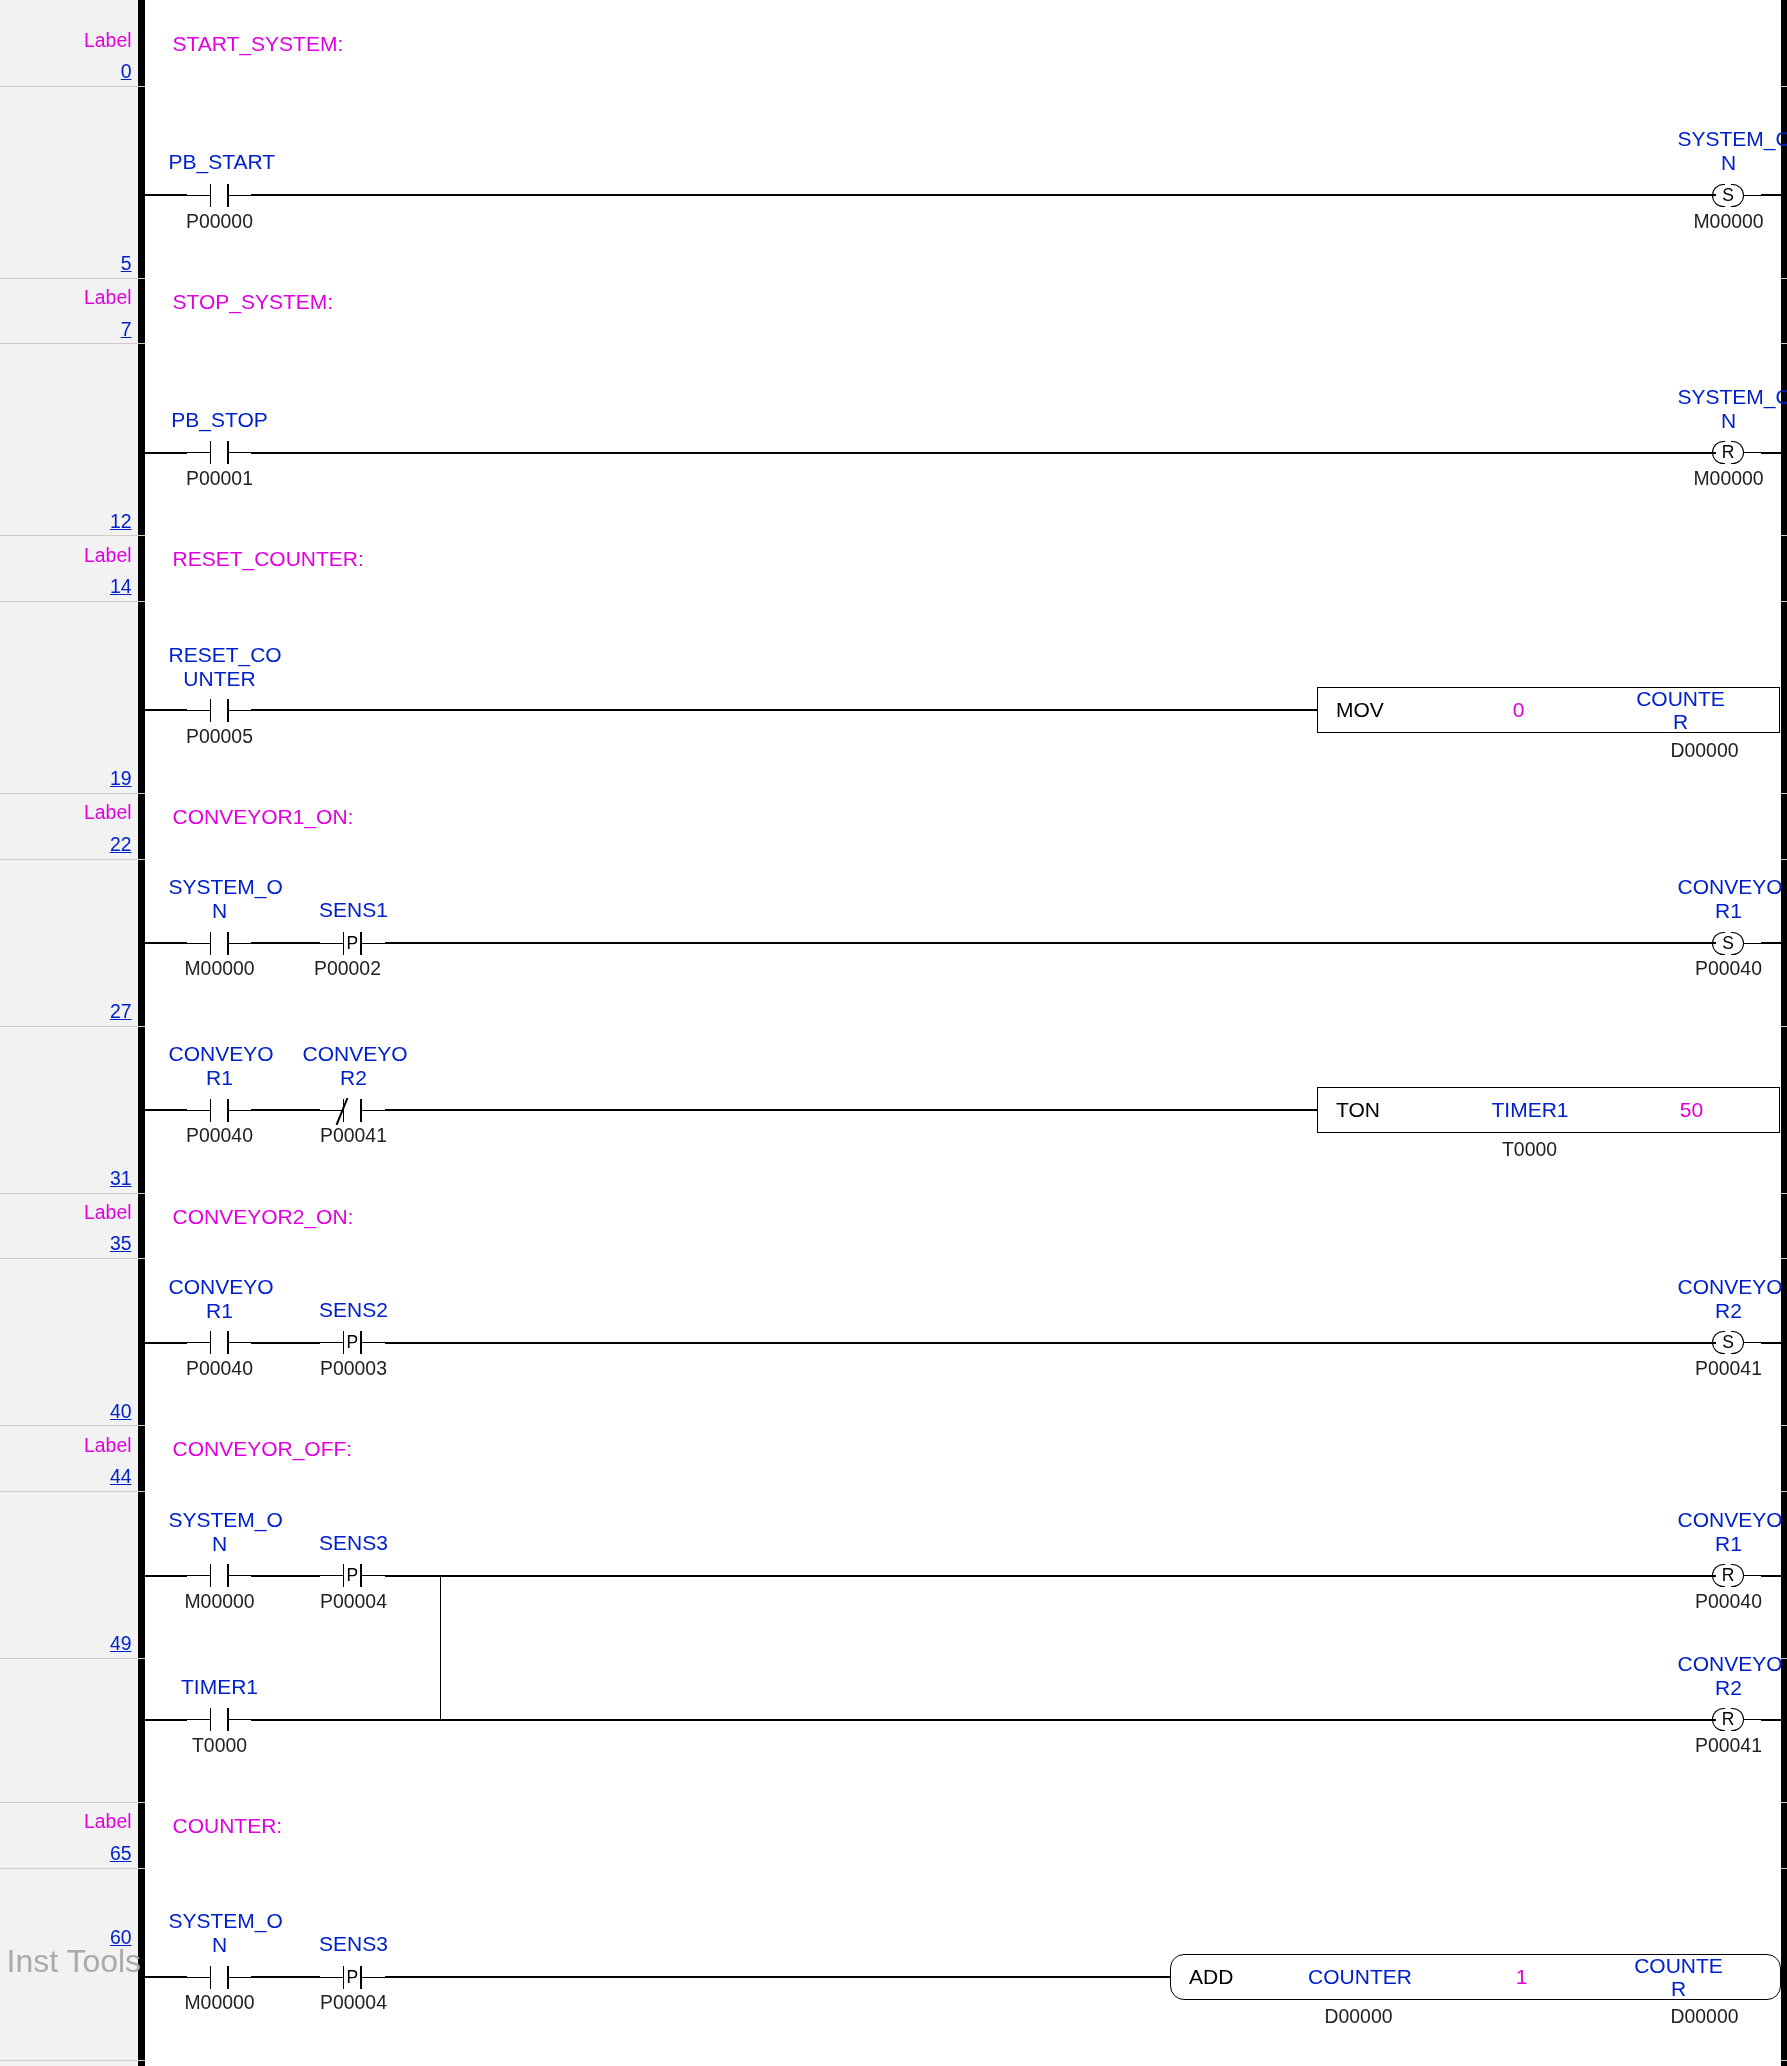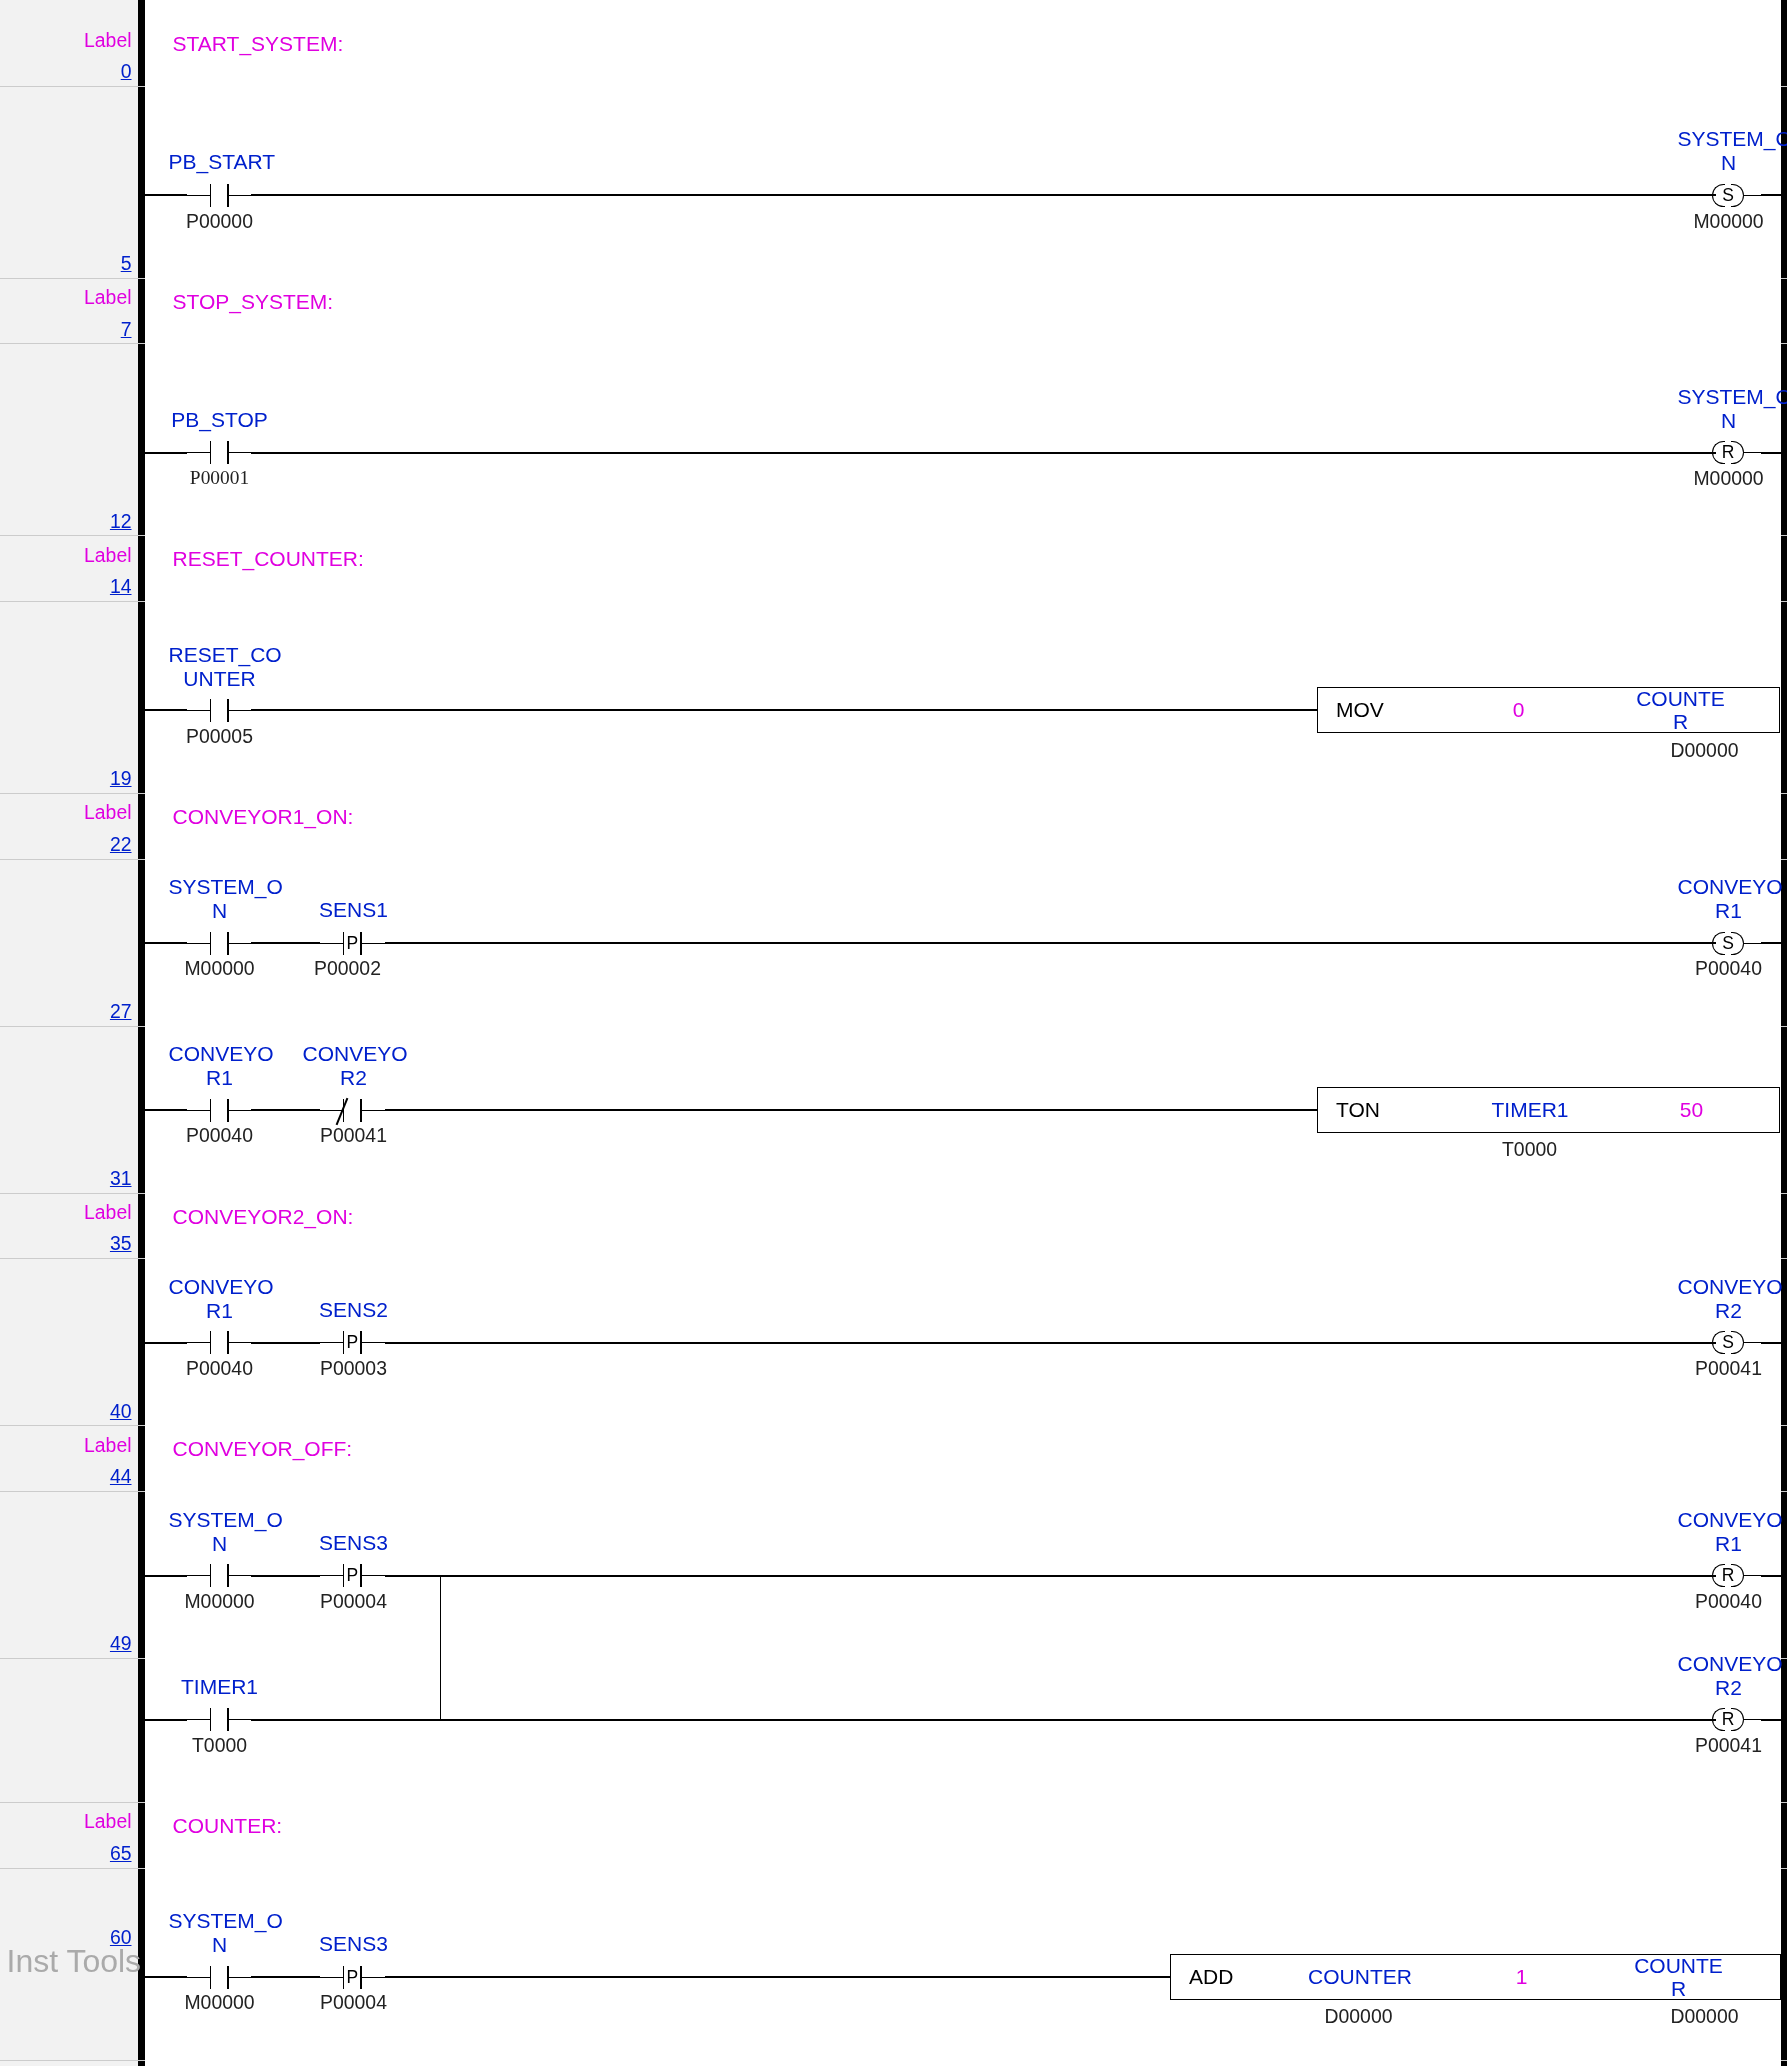--- a/index.html
+++ b/index.html
@@ -230,21 +230,21 @@
 
     <div class="comment" style="position:absolute; top:290px; left:28px;">STOP_SYSTEM:</div>
 
     <div class="tag" style="position:absolute; top:408px; left:24px; width:102px;">PB_STOP</div>
     <div class="contact" style="top:441px; left:42px;">
         <div class="h1"></div>
         <div class="h2"></div>
         <div class="v1"></div>
         <div class="v2"></div>
       </div>
-    <div class="addr" style="position:absolute; top:467px; left:24px; width:102px;font-family:Liberation Serif, serif;">P00001</div>
+    <div class="addr" style="position:absolute; top:467px; left:24px; width:102px;">P00001</div>
     <div class="rungline" style="top:452px; left:0; width:42px;"></div>
     <div class="rungline" style="top:452px; left:106px; width:1465px;"></div>
     <div class="tag" style="position:absolute; top:385px; left:1533px; width:102px; white-space:pre-line;">SYSTEM_O
 N</div>
     <div class="coil" style="top:441px; left:1551px;">
         <div class="h1"></div>
         <div class="h2"></div>
         <div class="arc l"></div>
         <div class="arc r"></div>
         <div class="letter">R</div>
@@ -447,21 +447,21 @@
     <div class="tag" style="position:absolute; top:1932px; left:158px; width:102px;">SENS3</div>
     <div class="contact" style="top:1966px; left:175px;">
         <div class="h1"></div>
         <div class="h2"></div>
         <div class="v1"></div>
         <div class="v2"></div>
         <div class="p">P</div>
       </div>
     <div class="addr" style="position:absolute; top:1991px; left:158px; width:102px;">P00004</div>
     <div class="rungline" style="top:1976px; left:240px; width:785px;"></div>
-    <div class="fbox" style="top:1954px; left:1025px; width:611px;">
+    <div class="fbox" style="top:1954px; left:1025px; width:611px;border-radius:14px;">
       <div class="op" style="width:102px;">ADD</div>
       <div class="p-blue" style="width:175px;">COUNTER</div>
       <div class="p-pink" style="width:148px;">1</div>
       <div class="p-blue" style="width:166px; white-space:pre-line; line-height:1.1;">COUNTE
 R</div>
     </div>
     <div class="addr" style="position:absolute; top:2005px; left:1145px; width:138px;">D00000</div>
     <div class="addr" style="position:absolute; top:2005px; left:1491px; width:138px;">D00000</div>
 
   </div>

